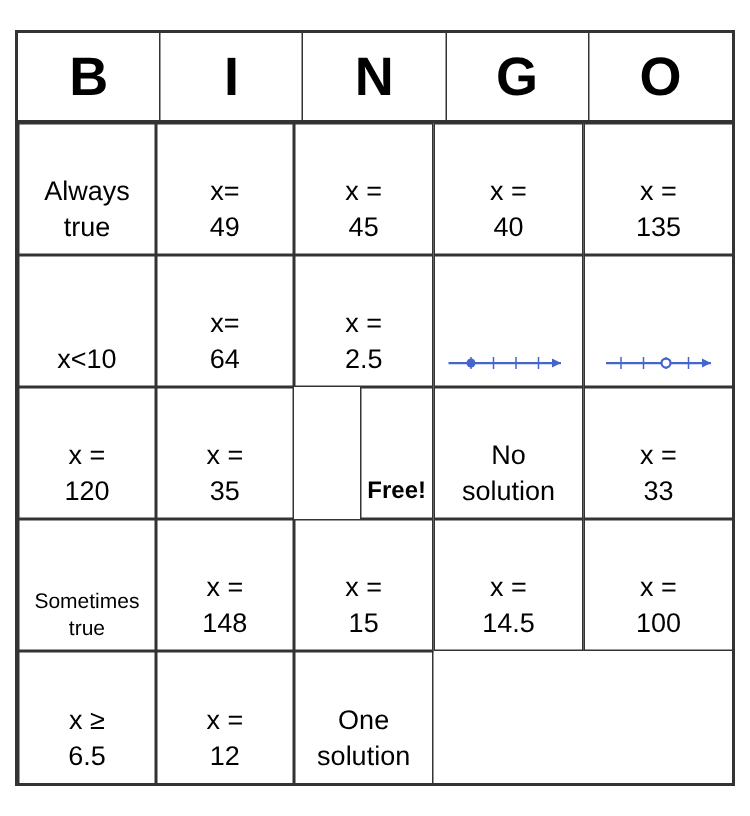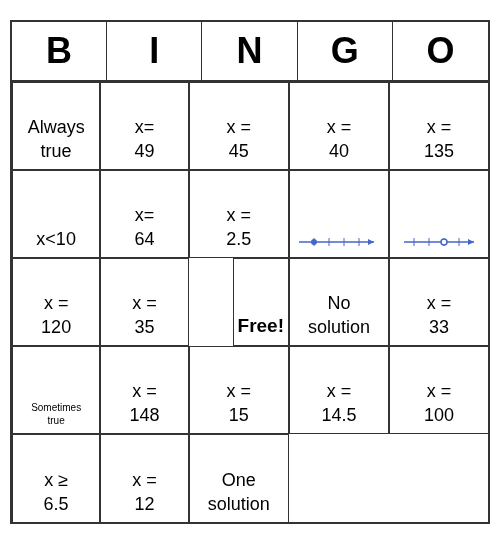--- a/index.html
+++ b/index.html
@@ -47,21 +47,21 @@
       line-height: 1.3;
       position: relative;
     }
     .bingo-cell:nth-child(5n) {
       border-right: none;
     }
     .bingo-cell:nth-child(n+21) {
       border-bottom: none;
     }
     .bingo-cell.free {
-      font-size: 19px;
+      font-size: 16px;
       font-weight: bold;
       margin-left: 44px;
     }
     .number-line {
       display: flex;
       flex-direction: column;
       align-items: center;
       width: 100%;
     }
   </style>
@@ -142,21 +142,21 @@
         <span>x =<br>35</span>
       </div>
       <div class="bingo-cell free">Free!</div>
       <div class="bingo-cell">
         <span>No<br>solution</span>
       </div>
       <div class="bingo-cell">
         <span>x =<br>33</span>
       </div>
       <div class="bingo-cell">
-        <span style="font-size:10px; line-height:1.3;">Sometimes<br>true</span>
+        <span style="font-size:14px; line-height:1.3;">Sometimes<br>true</span>
       </div>
       <div class="bingo-cell">
         <span>x =<br>148</span>
       </div>
       <div class="bingo-cell">
         <span>x =<br>15</span>
       </div>
       <div class="bingo-cell">
         <span>x =<br>14.5</span>
       </div>

